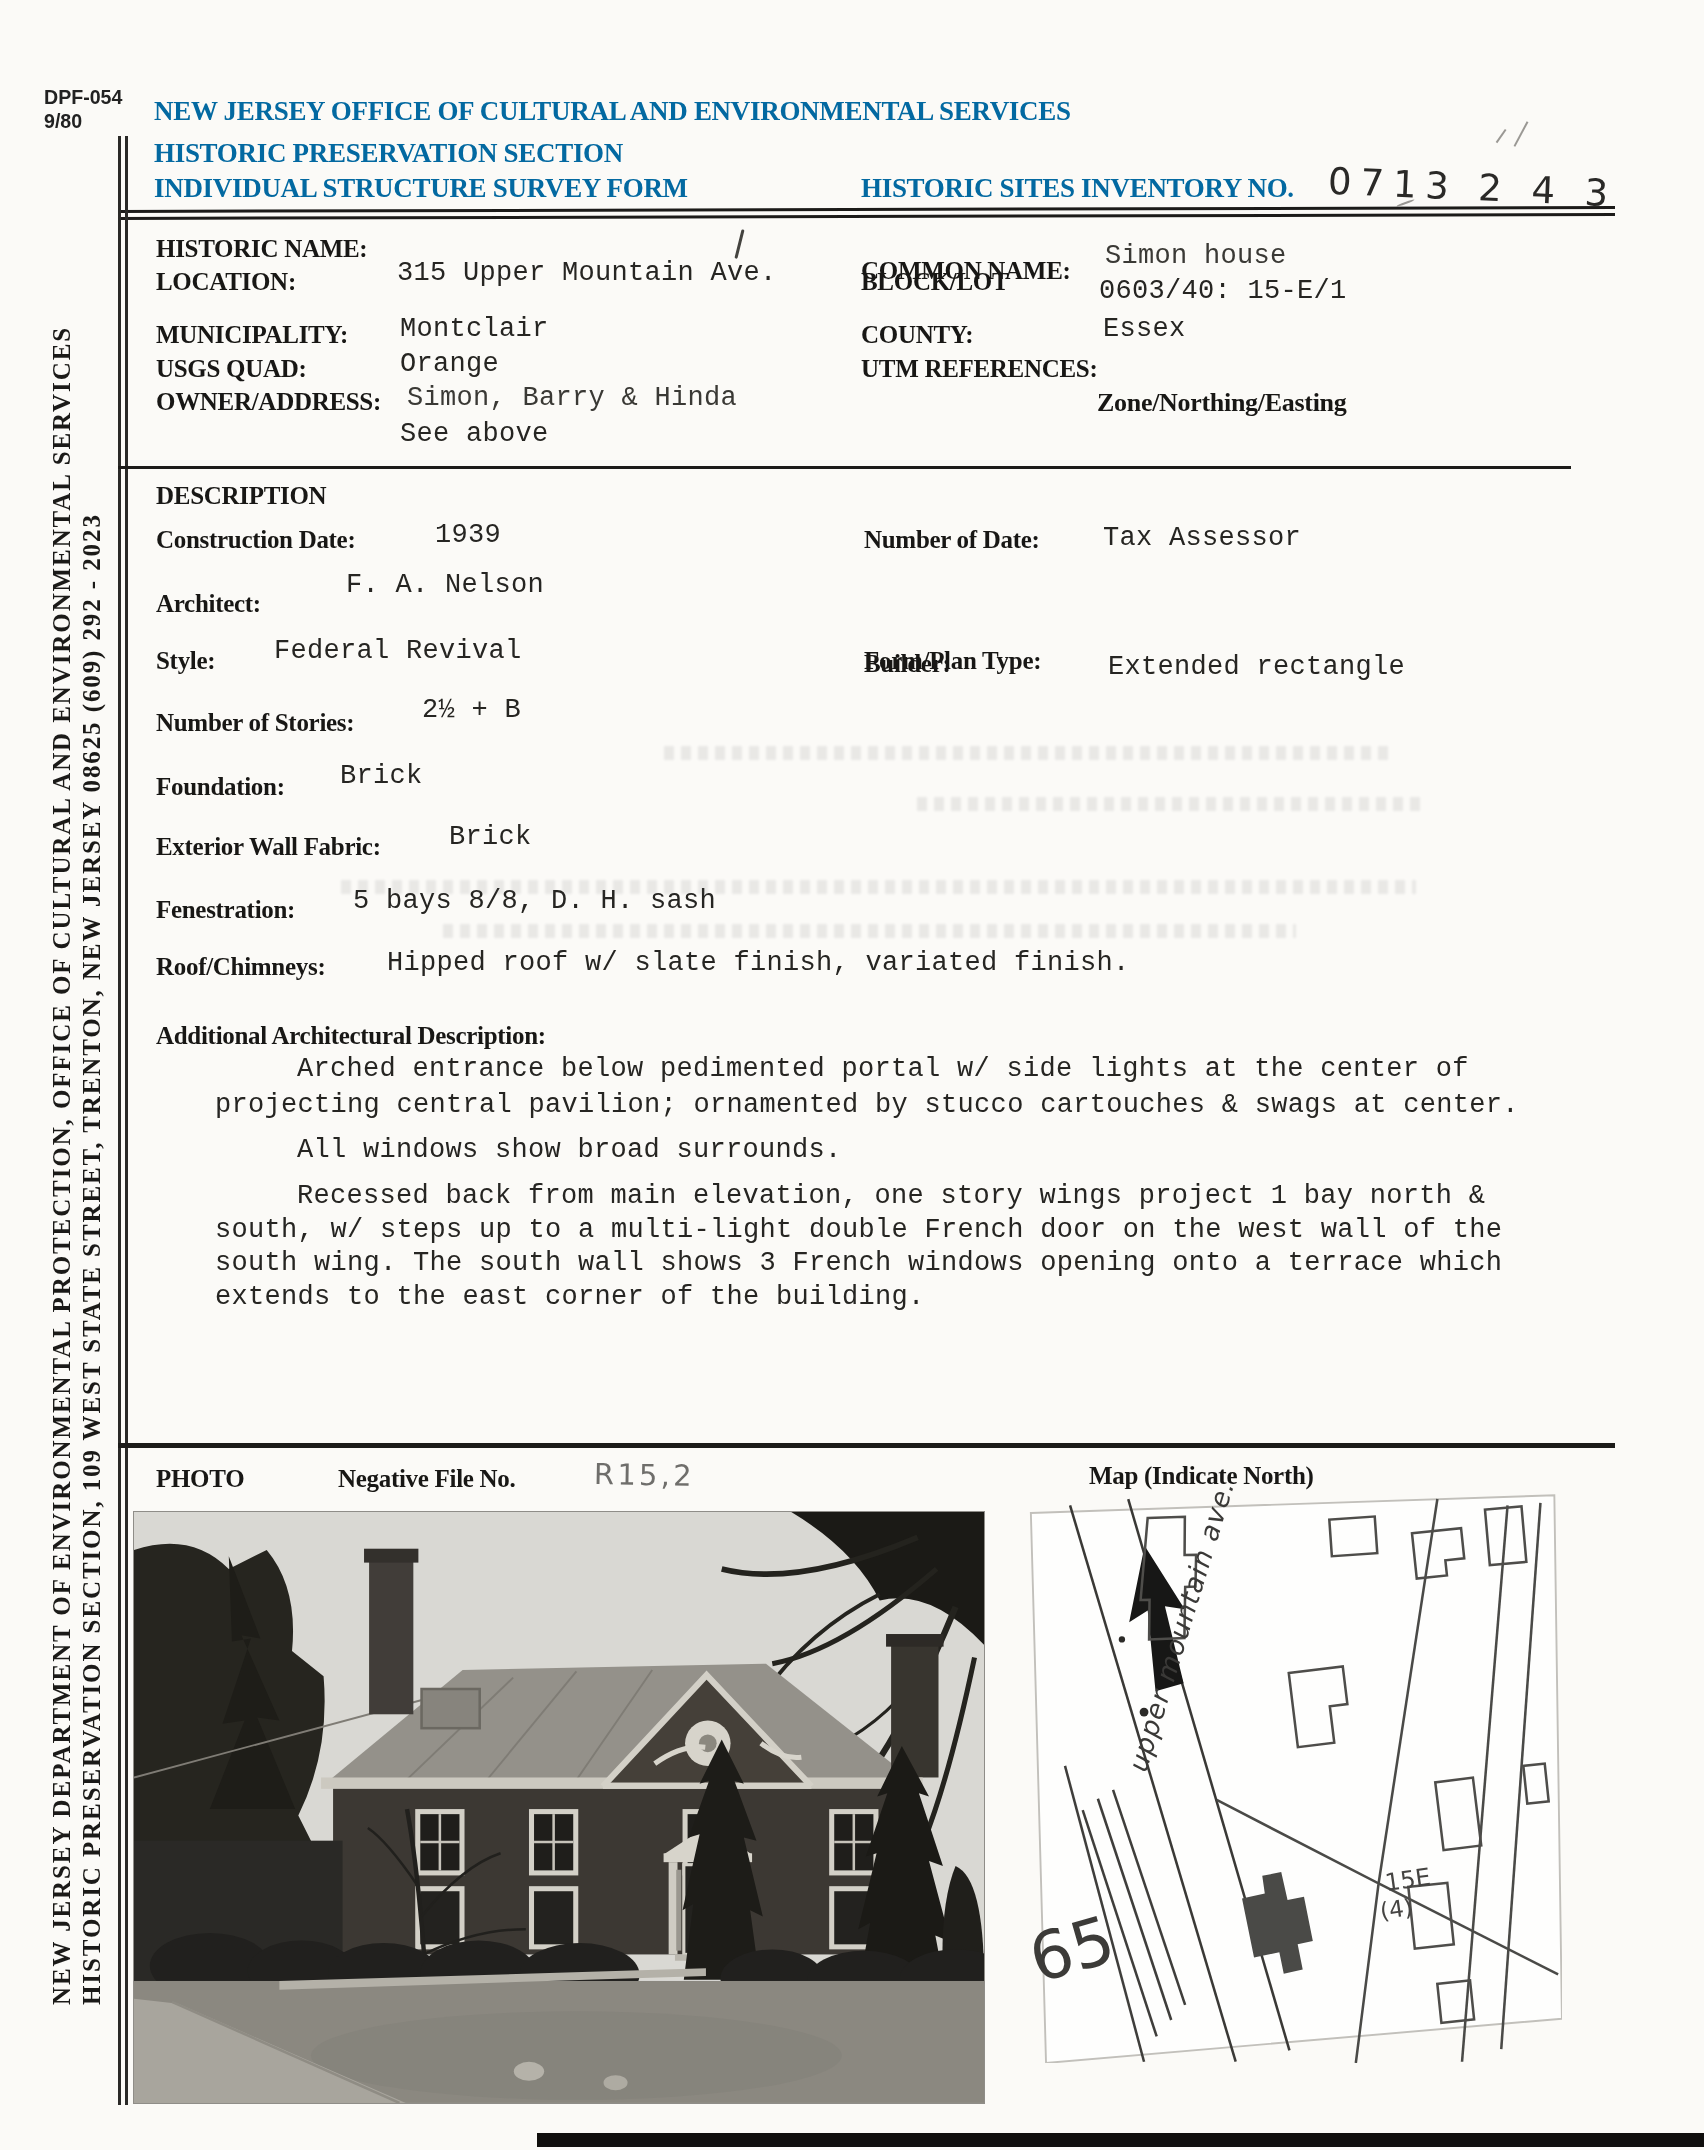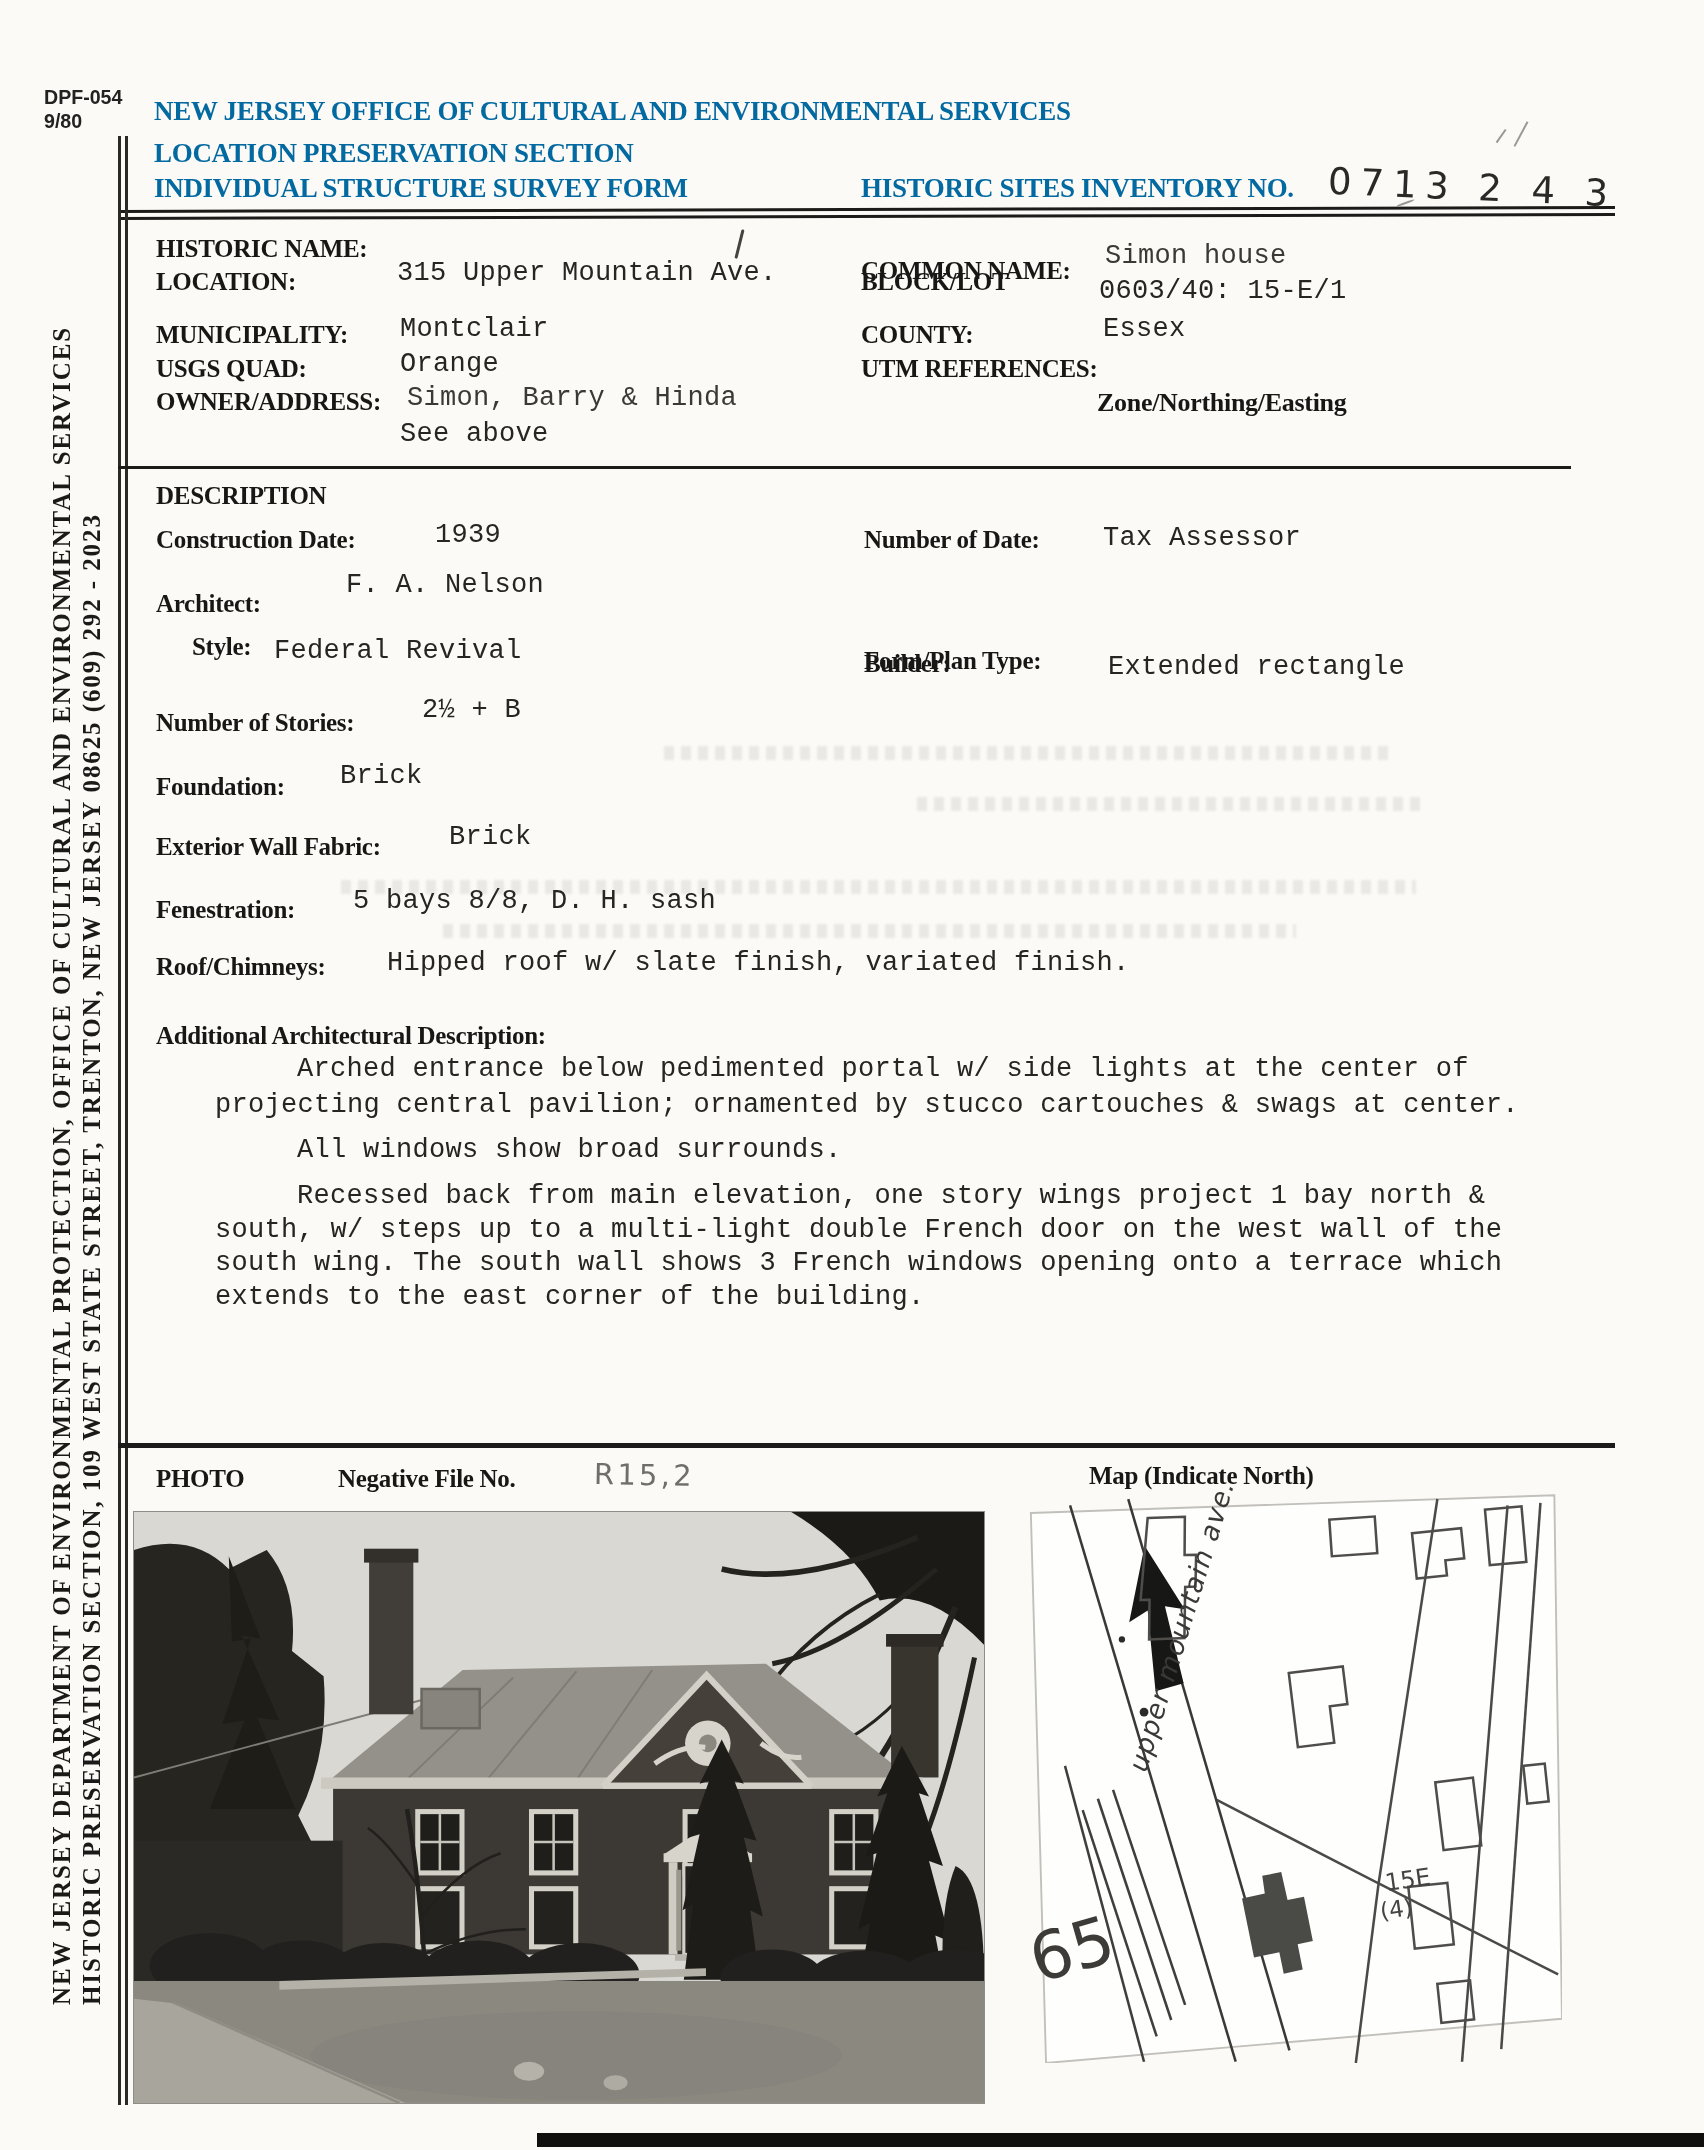--- a/index.html
+++ b/index.html
@@ -31,21 +31,21 @@
 
 <div class="page">
 
   <div class="side" style="left:48px;top:2005px;">NEW JERSEY DEPARTMENT OF ENVIRONMENTAL PROTECTION, OFFICE OF CULTURAL AND ENVIRONMENTAL SERVICES</div>
   <div class="side" style="left:78px;top:2005px;">HISTORIC PRESERVATION SECTION, 109 WEST STATE STREET, TRENTON, NEW JERSEY  08625   (609) 292 - 2023</div>
 
   <div class="abs corner" style="left:44px;top:86px;">DPF-054</div>
   <div class="abs corner" style="left:44px;top:110px;">9/80</div>
 
   <div class="abs hdr" style="left:154px;top:96px;">NEW JERSEY OFFICE OF CULTURAL AND ENVIRONMENTAL SERVICES</div>
-  <div class="abs hdr" style="left:154px;top:138px;">LOCATION PRESERVATION SECTION</div>
+  <div class="abs hdr" style="left:154px;top:138px;">HISTORIC PRESERVATION SECTION</div>
   <div class="abs hdr" style="left:154px;top:173px;">INDIVIDUAL STRUCTURE SURVEY FORM</div>
   <div class="abs hdr" style="left:861px;top:173px;">HISTORIC SITES INVENTORY NO.</div>
   <div class="abs hand" style="left:1328px;top:166px;transform:rotate(2.5deg);">0713 2 4 3</div>
 
   <div class="pencil" style="left:1520px;top:120px;width:1.9px;height:28px;transform:rotate(28deg);"></div>
   <div class="pencil" style="left:1500px;top:128px;width:1.9px;height:16.4px;transform:rotate(35deg);"></div>
   <div class="pencil" style="left:1396px;top:202px;width:19px;height:1.9px;transform:rotate(-20deg);border-radius:50%;"></div>
   <div class="pencil" style="left:738px;top:229px;width:2.5px;height:30px;transform:rotate(14deg);background:#44433f;border-radius:1.9px;"></div>
 
   <div class="rule" style="left:118px;top:208px;width:1497px;height:3.2px;transform:rotate(-0.15deg);"></div>
@@ -78,21 +78,21 @@
   <div class="abs lbl" style="left:156px;top:482px;font-size:25px;">DESCRIPTION</div>
   <div class="abs lbl" style="left:156px;top:526px;">Construction Date:</div>
   <div class="abs val" style="left:435px;top:520px;">1939</div>
   <div class="abs lbl" style="left:864px;top:526px;">Number of Date:</div>
   <div class="abs val" style="left:1103px;top:523px;">Tax Assessor</div>
 
   <div class="abs lbl" style="left:156px;top:590px;">Architect:</div>
   <div class="abs val" style="left:346px;top:570px;">F. A. Nelson</div>
   <div class="abs lbl" style="left:864px;top:622px;margin-top:28px;">Builder:</div>
 
-  <div class="abs lbl" style="left:156px;top:633px;margin-left:36px;">Style:</div>
+  <div class="abs lbl" style="left:156px;top:647px;">Style:</div>
   <div class="abs val" style="left:274px;top:636px;">Federal Revival</div>
   <div class="abs lbl" style="left:864px;top:647px;">Form/Plan Type:</div>
   <div class="abs val" style="left:1108px;top:652px;">Extended rectangle</div>
 
   <div class="abs lbl" style="left:156px;top:709px;">Number of Stories:</div>
   <div class="abs val" style="left:422px;top:695px;">2½ + B</div>
 
   <div class="abs lbl" style="left:156px;top:773px;">Foundation:</div>
   <div class="abs val" style="left:340px;top:761px;">Brick</div>
 

